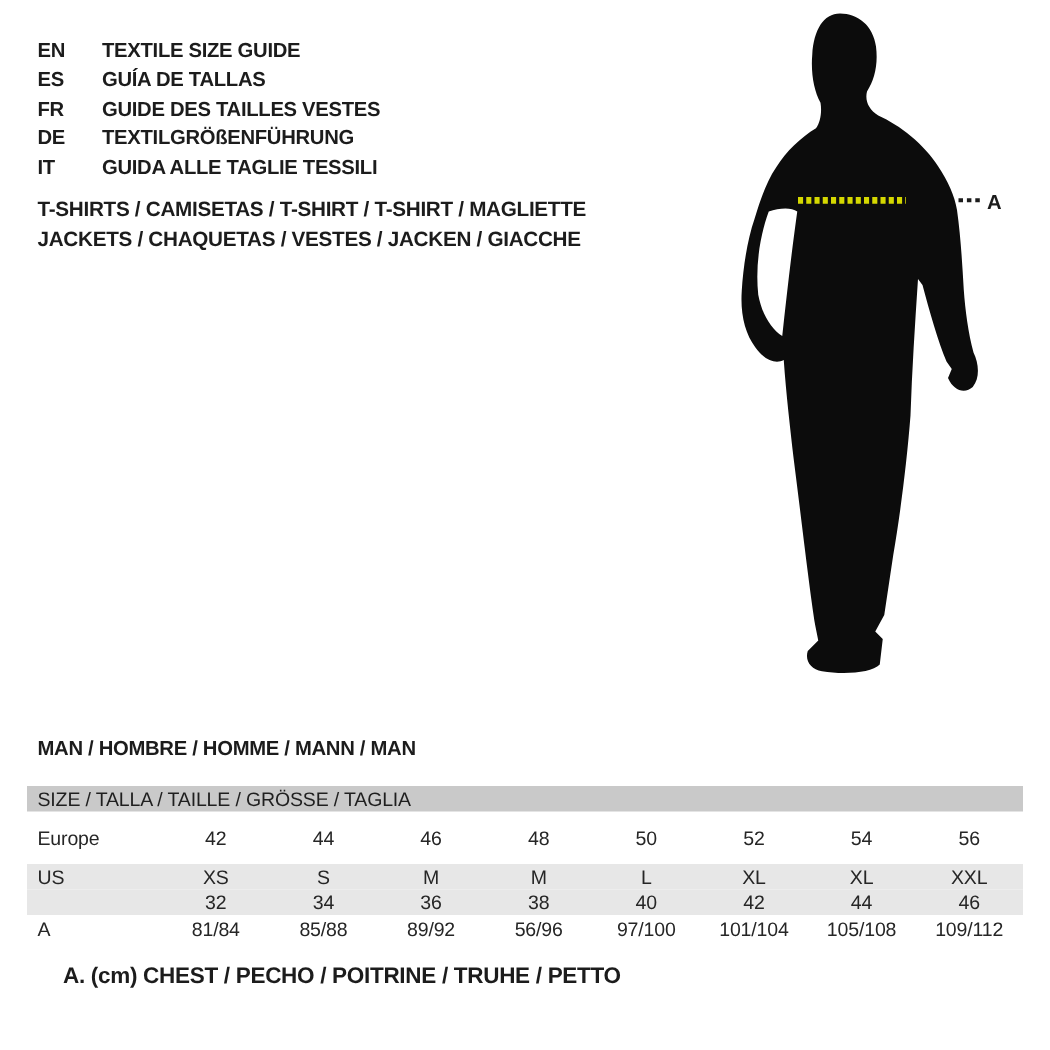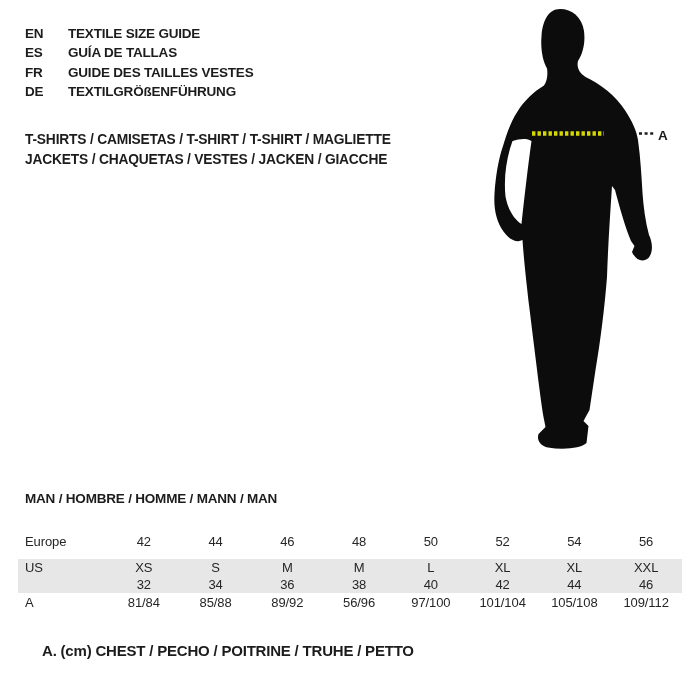--- a/index.html
+++ b/index.html
@@ -49,20 +49,24 @@
       <span class="lang-label">GUÍA DE TALLAS</span>
     </div>
     <div class="lang-row">
       <span class="lang-code">FR</span>
       <span class="lang-label">GUIDE DES TAILLES VESTES</span>
     </div>
     <div class="lang-row">
       <span class="lang-code">DE</span>
       <span class="lang-label">TEXTILGRÖßENFÜHRUNG</span>
     </div>
+    <div class="lang-row">
+      <span class="lang-code">IT</span>
+      <span class="lang-label">GUIDA ALLE TAGLIE TESSILI</span>
+    </div>
   </div>
 
   <div class="cats">
     <div>T-SHIRTS / CAMISETAS / T-SHIRT / T-SHIRT / MAGLIETTE</div>
     <div>JACKETS / CHAQUETAS / VESTES / JACKEN / GIACCHE</div>
   </div>
 
   <svg class="figure" viewBox="480 0 200 460" xmlns="http://www.w3.org/2000/svg">
     <path fill="#0c0c0c" fill-rule="evenodd" d="
       M 560 9
@@ -100,20 +104,21 @@
       C 514.5 219.5 508 210 505.5 196.5
       C 503.5 177.5 506.5 157.5 512.5 141 Z"></path>
     <line x1="532" y1="133.5" x2="604" y2="133.5" stroke="#d5d800" stroke-width="4.5" stroke-dasharray="3.4 2.1"></line>
     <line x1="639" y1="133.5" x2="654" y2="133.5" stroke="#1c1c1c" stroke-width="2.6" stroke-dasharray="3 2.6"></line>
     <text x="658" y="139.5" font-size="13.5" font-weight="700" fill="#1c1c1c">A</text>
   </svg>
 
   <div class="section-title caps">MAN / HOMBRE / HOMME / MANN / MAN</div>
 
   <div class="size-table">
+    <div class="st-header">SIZE / TALLA / TAILLE / GRÖSSE / TAGLIA</div>
 
     <div class="st-row r0">
       <span class="st-lbl">Europe</span>
       <span class="st-val">42</span>
       <span class="st-val">44</span>
       <span class="st-val">46</span>
       <span class="st-val">48</span>
       <span class="st-val">50</span>
       <span class="st-val">52</span>
       <span class="st-val">54</span>

